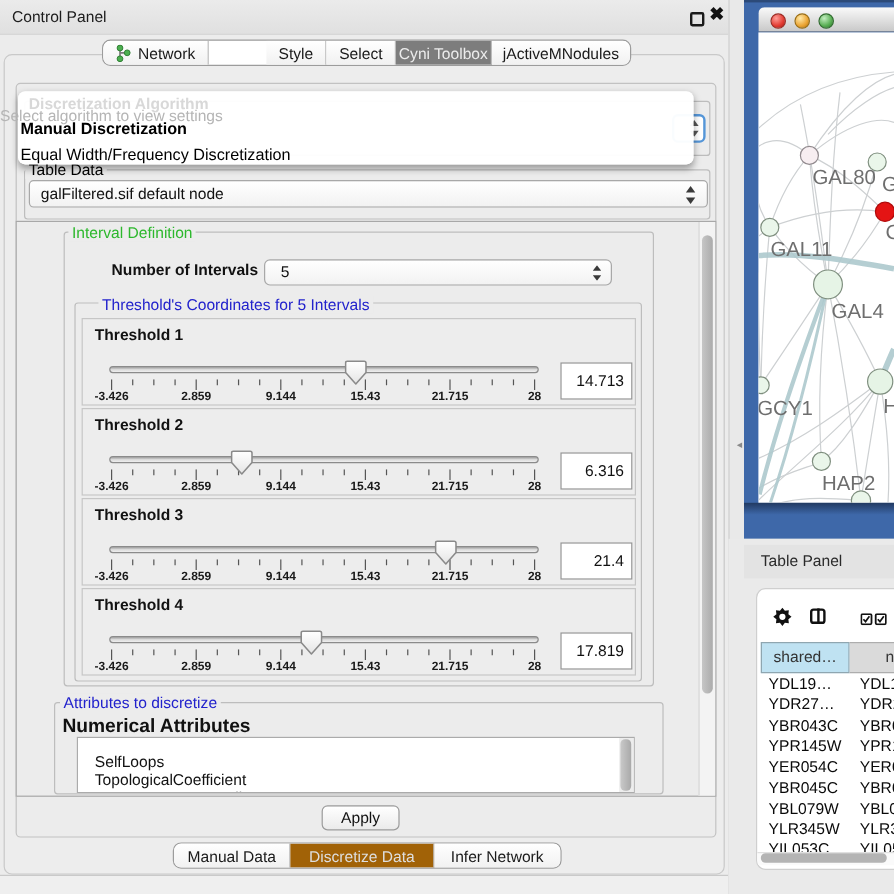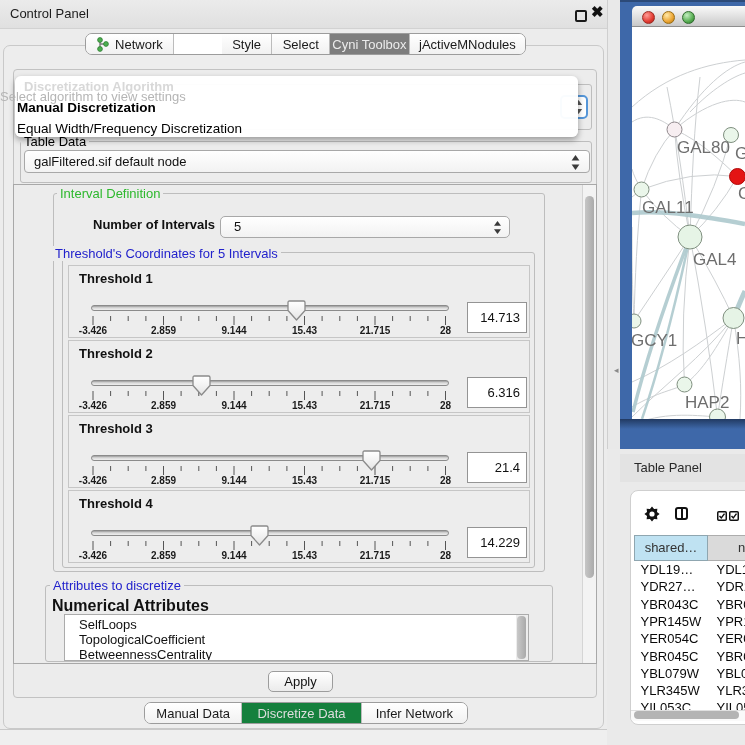--- a/index.html
+++ b/index.html
@@ -105,21 +105,21 @@
   <div class="abs" style="left:93px;top:217px;font-size:13px;font-weight:bold;color:#111;">Number of Intervals</div>
   <div class="combo" style="left:220px;top:216px;width:290px;height:22px;border-radius:5px;">
     <div class="txt" style="left:13px;top:2px;">5</div>
     <svg class="updn" style="right:7px;top:4px;" width="8" height="13" viewBox="0 0 8 13">
       <polygon points="4,0 7.5,4.7 0.5,4.7" fill="#3a3a3a"></polygon>
       <polygon points="4,13 7.5,8.3 0.5,8.3" fill="#3a3a3a"></polygon>
     </svg>
   </div>
 
   <div class="group" style="left:62px;top:252px;width:473px;height:316px;"></div>
-  <div class="gtitle" style="left:52px;top:246px;color:#2222cc;">Threshold's Coordinates for 5 Intervals</div>
+  <div class="gtitle" style="left:82px;top:246px;color:#2222cc;">Threshold's Coordinates for 5 Intervals</div>
 
   <div class="tpanel" style="top:265px;">
     <div class="lab">Threshold 1</div>
     <div class="track"></div>
     <svg style="position:absolute;left:0;top:50px;" width="400" height="10">
         <line x1="24.0" y1="0" x2="24.0" y2="9" stroke="#555" stroke-width="1"></line>
         <line x1="41.6" y1="0" x2="41.6" y2="5" stroke="#555" stroke-width="1"></line>
         <line x1="59.2" y1="0" x2="59.2" y2="5" stroke="#555" stroke-width="1"></line>
         <line x1="76.9" y1="0" x2="76.9" y2="5" stroke="#555" stroke-width="1"></line>
         <line x1="94.5" y1="0" x2="94.5" y2="9" stroke="#555" stroke-width="1"></line>
@@ -281,39 +281,39 @@
     <svg style="position:absolute;left:180.5px;top:34px;" width="19" height="21" viewBox="0 0 19 21">
       <path d="M2.5 1 L16.5 1 Q18 1 18 2.5 L18 10.5 L9.5 20 L1 10.5 L1 2.5 Q1 1 2.5 1 Z" fill="url(#tg3)" stroke="#8a8a8a" stroke-width="1.3" stroke-linejoin="round"></path>
       <defs>
           <linearGradient id="tg3" x1="0" y1="0" x2="0" y2="1">
             <stop offset="0" stop-color="#ffffff"></stop>
             <stop offset="0.5" stop-color="#f2f2f2"></stop>
             <stop offset="1" stop-color="#e4e4e4"></stop>
           </linearGradient>
         </defs>
     </svg>
-    <div class="vbox">14.229</div>
+    <div class="vbox">17.819</div>
   </div>
 
   <div class="group" style="left:45px;top:585px;width:508px;height:77px;"></div>
   <div class="gtitle" style="left:50px;top:578px;color:#2222cc;">Attributes to discretize</div>
   <div class="abs" style="left:52px;top:597px;font-size:16px;font-weight:bold;color:#111;">Numerical Attributes</div>
   <div class="abs lst" style="left:64px;top:614px;width:465px;height:47px;background:#fff;border:1px solid #ababab;box-sizing:border-box;overflow:hidden;">
-    <div style="padding-left:14px;padding-top:2px;">SelfLoops</div>
+    <div style="padding-left:14px;padding-top:12px;">SelfLoops</div>
     <div style="padding-left:14px;">TopologicalCoefficient</div>
     <div style="padding-left:14px;">BetweennessCentrality</div>
   </div>
   <div class="abs" style="left:516px;top:615px;width:12px;height:45px;background:#ededed;"></div>
   <div class="abs" style="left:517px;top:616px;width:9px;height:43px;background:linear-gradient(90deg,#c9c9c9,#a9a9a9);border-radius:4px;"></div>
 
   <div class="abs" id="applybtn">Apply</div>
 
   <div class="seg" style="left:144px;top:702px;width:324px;">
     <div class="s" style="width:98px;">Manual Data</div>
-    <div class="s sel" style="width:120px;background:#15803d;color:#dedede;">Discretize Data</div>
+    <div class="s sel" style="width:120px;background:#a16207;color:#dedede;">Discretize Data</div>
     <div class="s" style="width:106px;">Infer Network</div>
   </div>
   <div class="abs" style="left:0;top:729px;width:607px;height:16px;background:#efefef;border-top:1px solid #c9c9c9;box-sizing:border-box;"></div>
 
   <div class="abs" style="left:15px;top:76px;width:563px;height:61px;background:rgba(255,255,255,0.97);border-radius:6px;box-shadow:0 3px 6px rgba(0,0,0,0.35);"></div>
   <div class="abs" style="left:24px;top:79px;font-size:13px;font-weight:bold;color:#d8d8d8;">Discretization Algorithm</div>
   <div class="abs" style="left:0;top:89px;width:593px;text-align:left;font-size:13px;color:#b5b5b5;">Select algorithm to view settings</div>
   <div class="abs" style="left:17px;top:100px;font-size:13.5px;font-weight:bold;color:#000;">Manual Discretization</div>
   <div class="abs" style="left:17px;top:121px;font-size:13.5px;color:#000;">Equal Width/Frequency Discretization</div>
 

